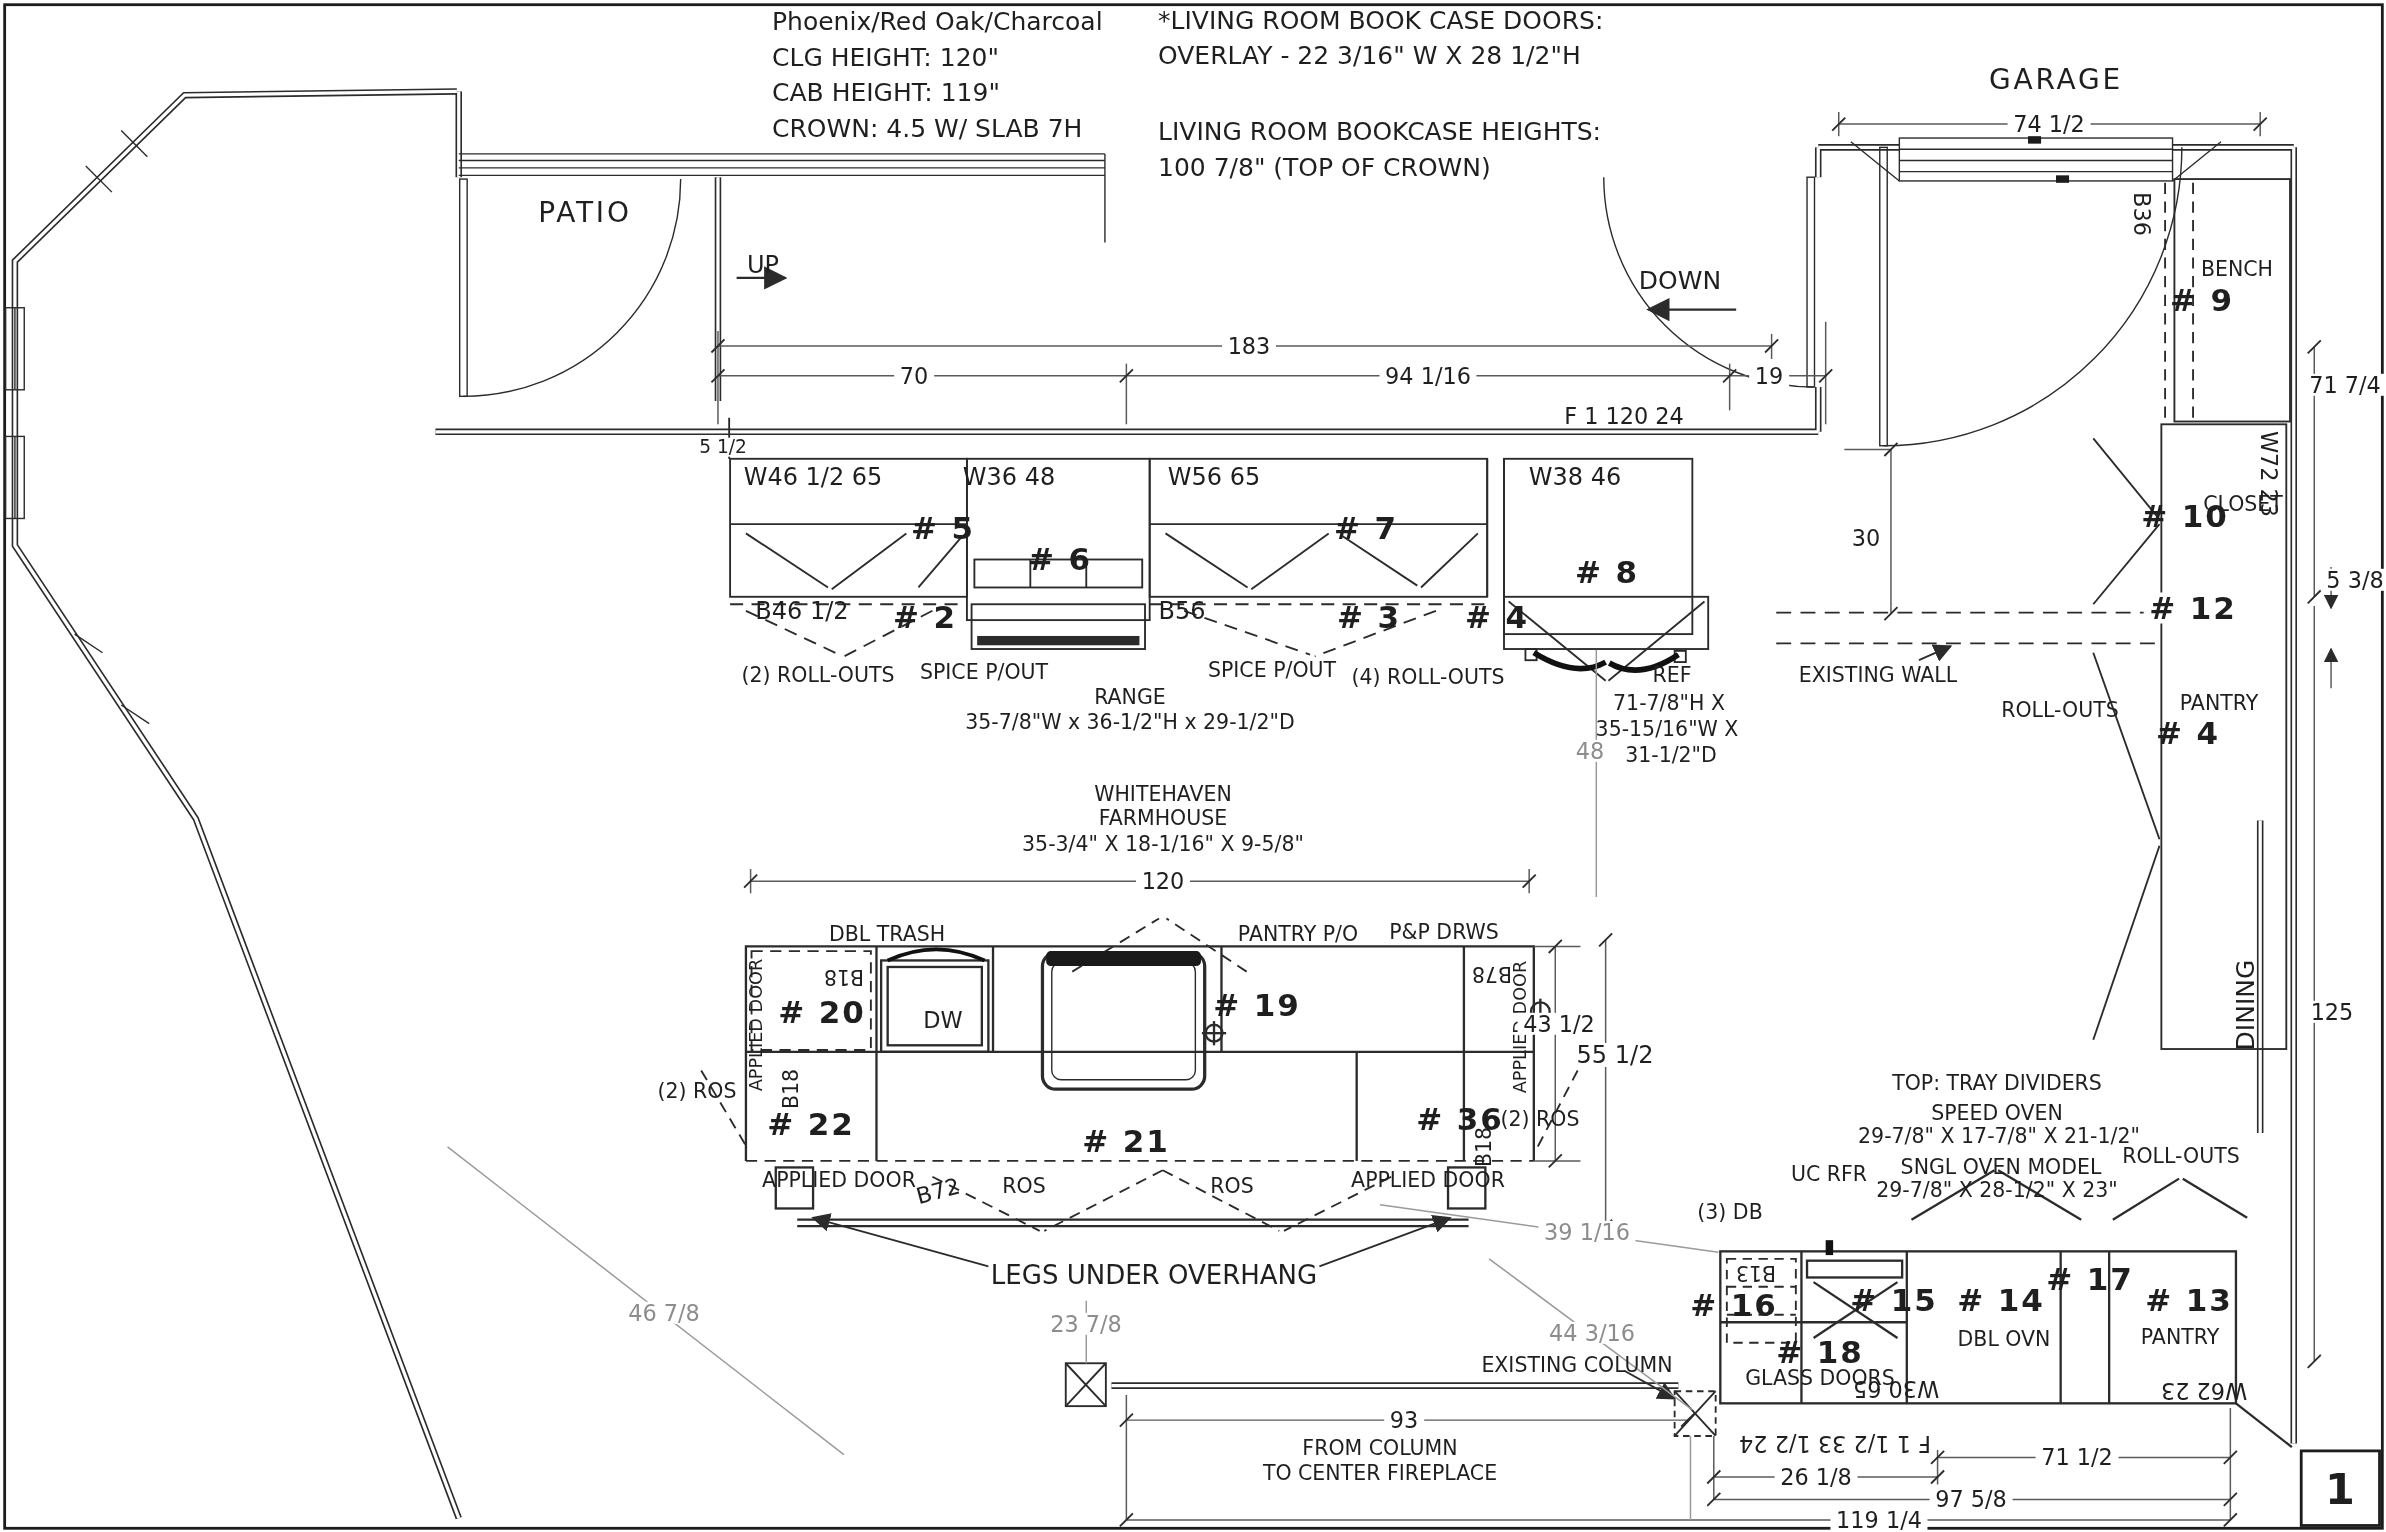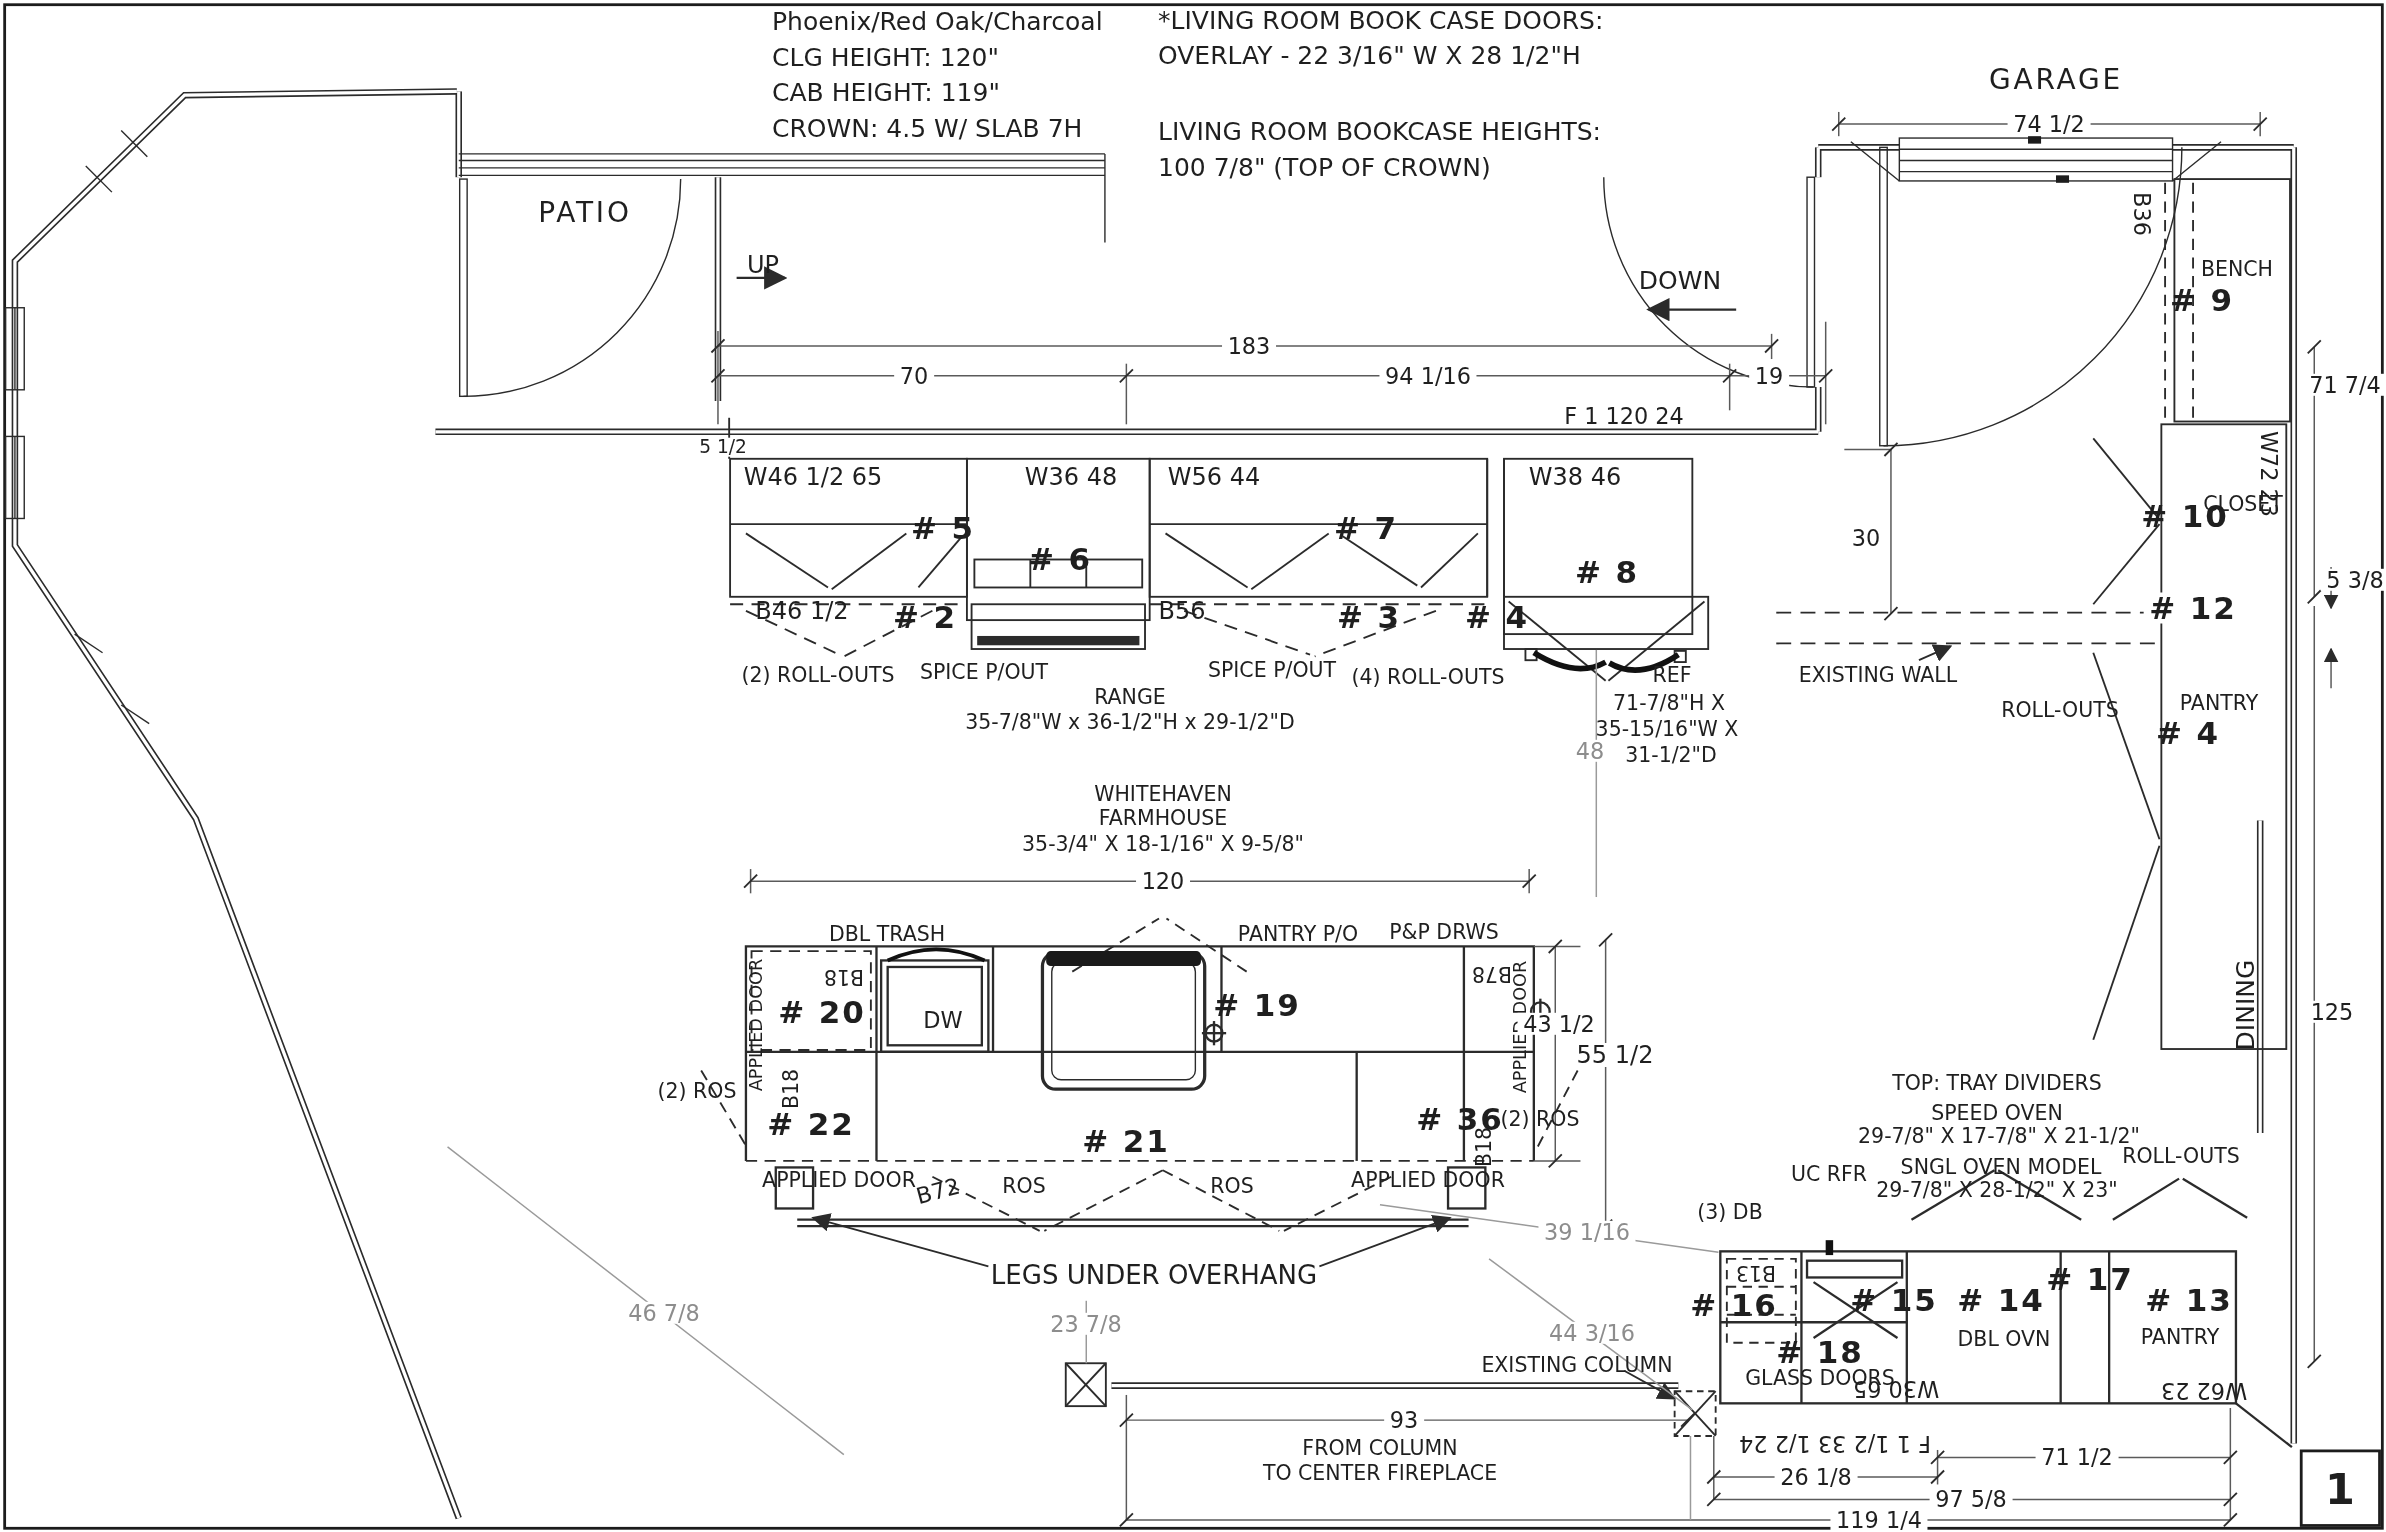--- a/index.html
+++ b/index.html
@@ -339,23 +339,23 @@
 <div class="lbl s24 bg" style="left:914px;top:376px">70</div>
 <div class="lbl s24 bg" style="left:1428px;top:376px">94 1/16</div>
 <div class="lbl s24 bg" style="left:1769px;top:376px">19</div>
 <div class="lbl s24" style="left:1624px;top:416px">F 1 120 24</div>
 <div class="lbl s20 bg" style="left:723px;top:447px">5 1/2</div>
 
 <div class="lbl s26" style="left:813px;top:477px">W46 1/2 65</div>
 <div class="lbl num" style="left:943px;top:528px"># 5</div>
 <div class="lbl s26" style="left:802px;top:611px">B46 1/2</div>
 <div class="lbl num" style="left:925px;top:617px"># 2</div>
-<div class="lbl s26" style="left:1071px;top:477px">W36 48</div>
+<div class="lbl s26" style="left:1009px;top:477px">W36 48</div>
 <div class="lbl num" style="left:1060px;top:559px"># 6</div>
-<div class="lbl s26" style="left:1214px;top:477px">W56 44</div>
+<div class="lbl s26" style="left:1214px;top:477px">W56 65</div>
 <div class="lbl num" style="left:1366px;top:528px"># 7</div>
 <div class="lbl s26" style="left:1182px;top:611px">B56</div>
 <div class="lbl num" style="left:1369px;top:617px"># 3</div>
 <div class="lbl num" style="left:1497px;top:617px"># 4</div>
 <div class="lbl s26" style="left:1575px;top:477px">W38 46</div>
 <div class="lbl num" style="left:1607px;top:572px"># 8</div>
 <div class="lbl s22" style="left:818px;top:675px">(2) ROLL-OUTS</div>
 <div class="lbl s22" style="left:984px;top:672px">SPICE P/OUT</div>
 <div class="lbl s22" style="left:1130px;top:697px">RANGE</div>
 <div class="lbl s22" style="left:1130px;top:722px">35-7/8"W x 36-1/2"H x 29-1/2"D</div>

